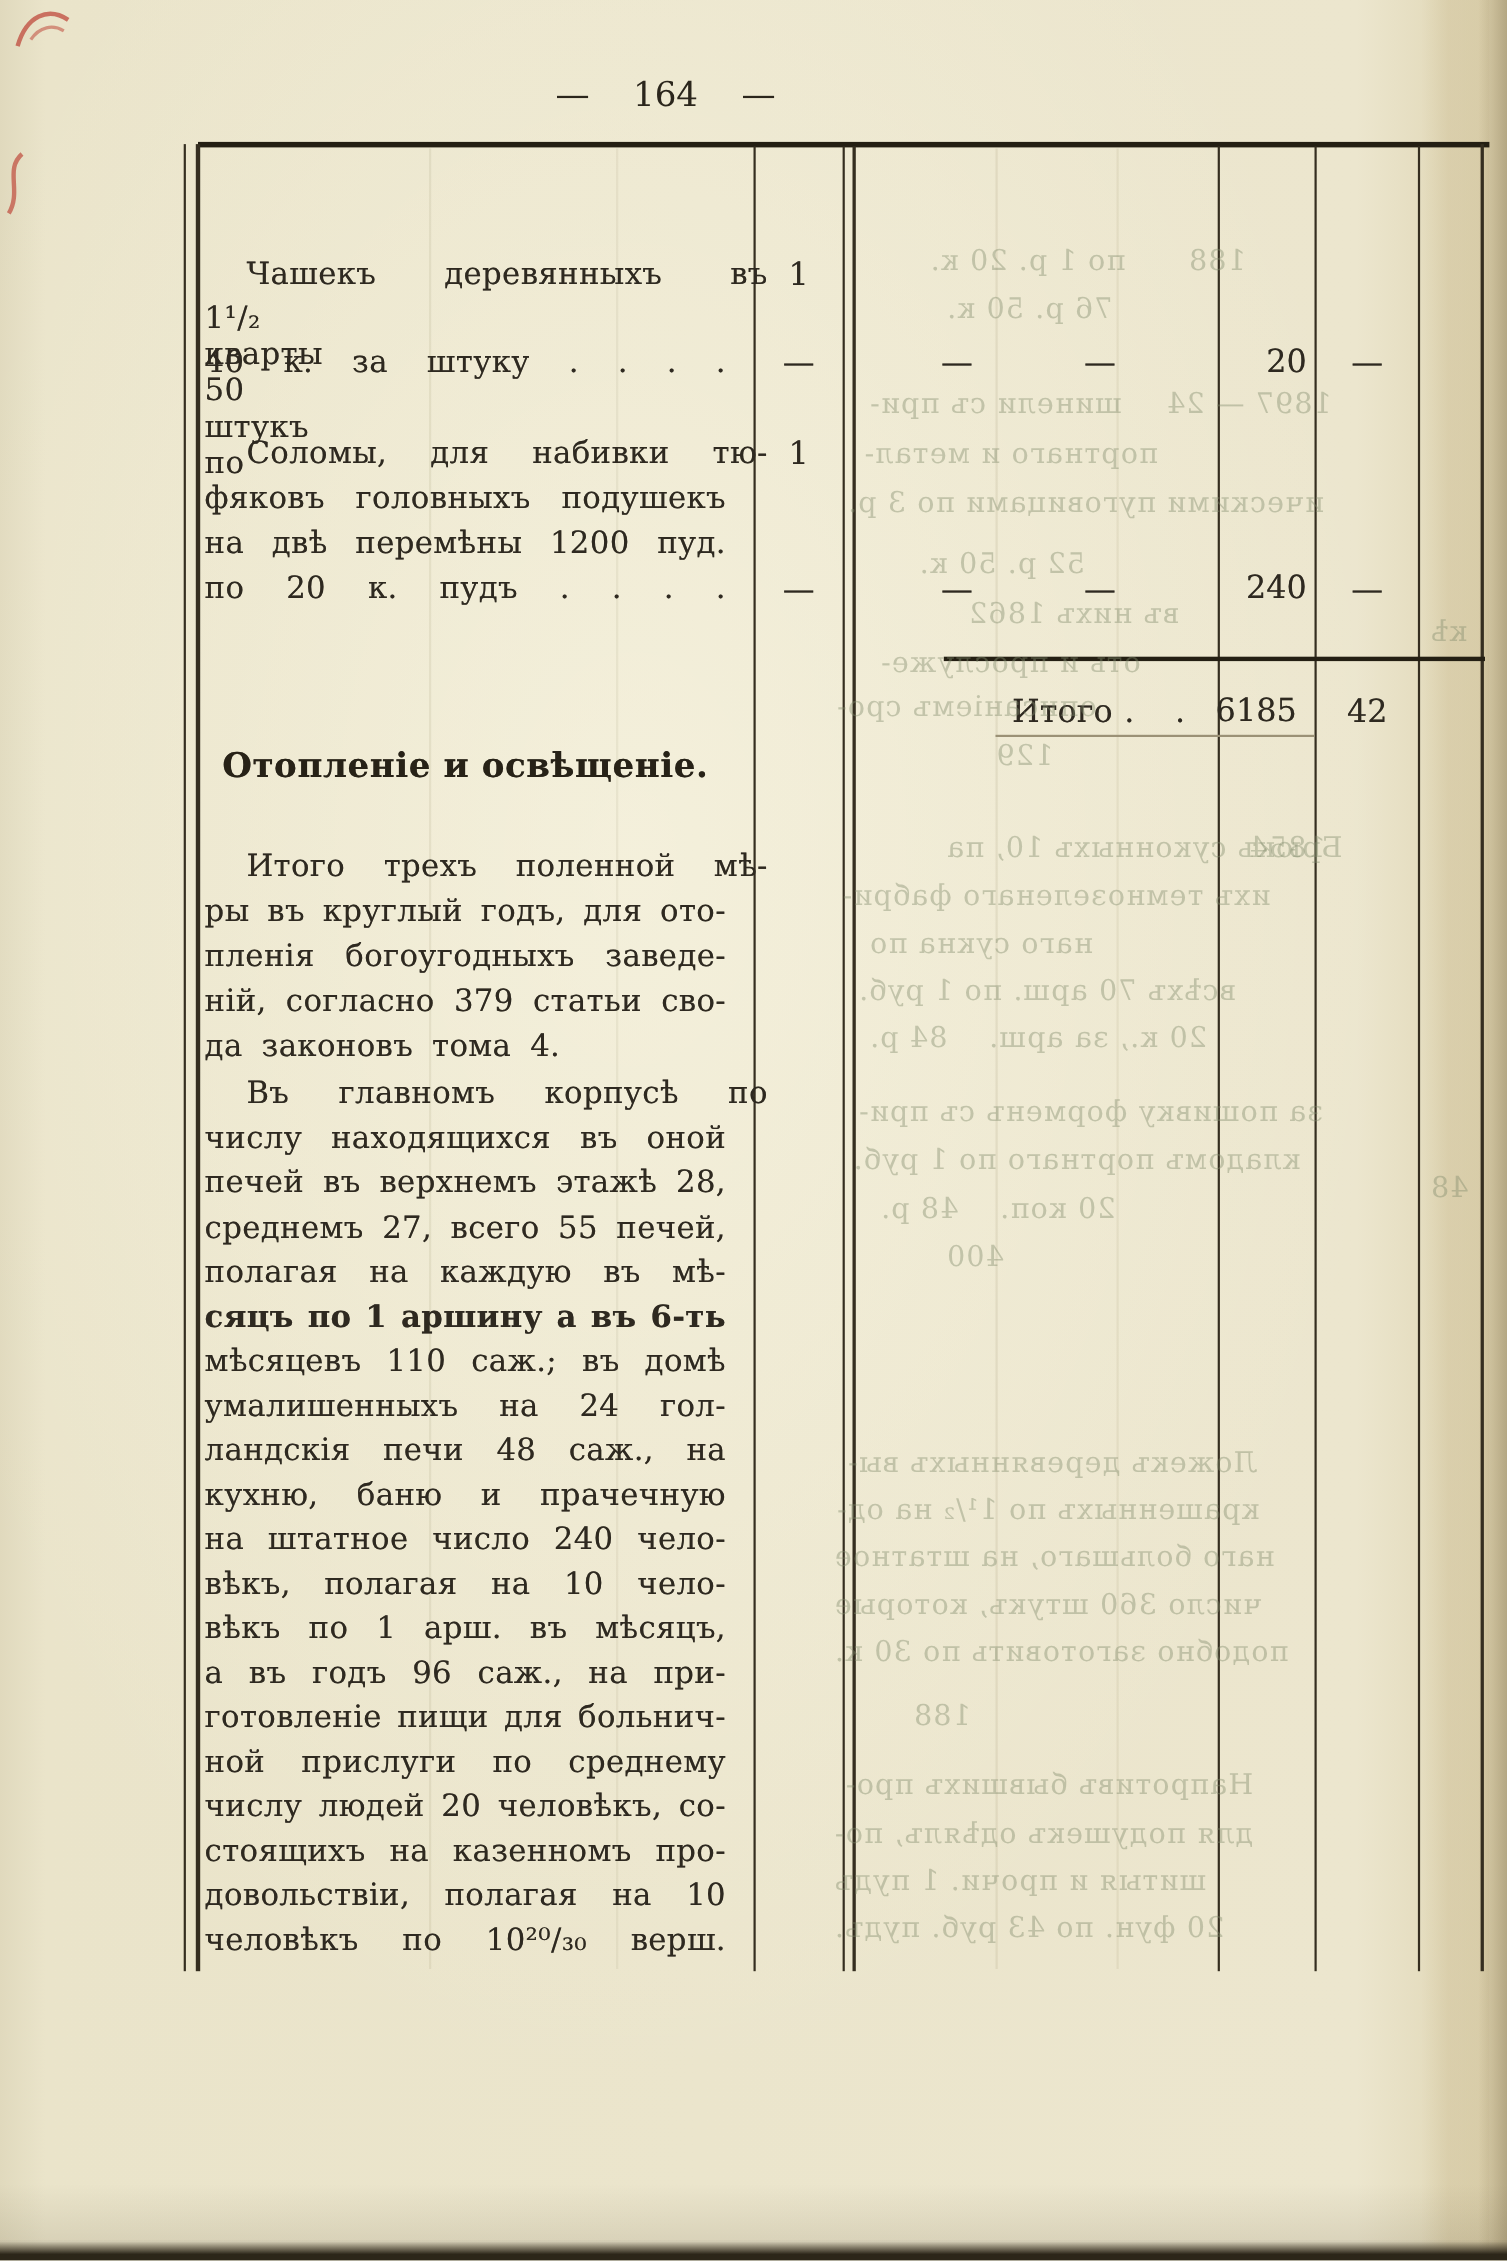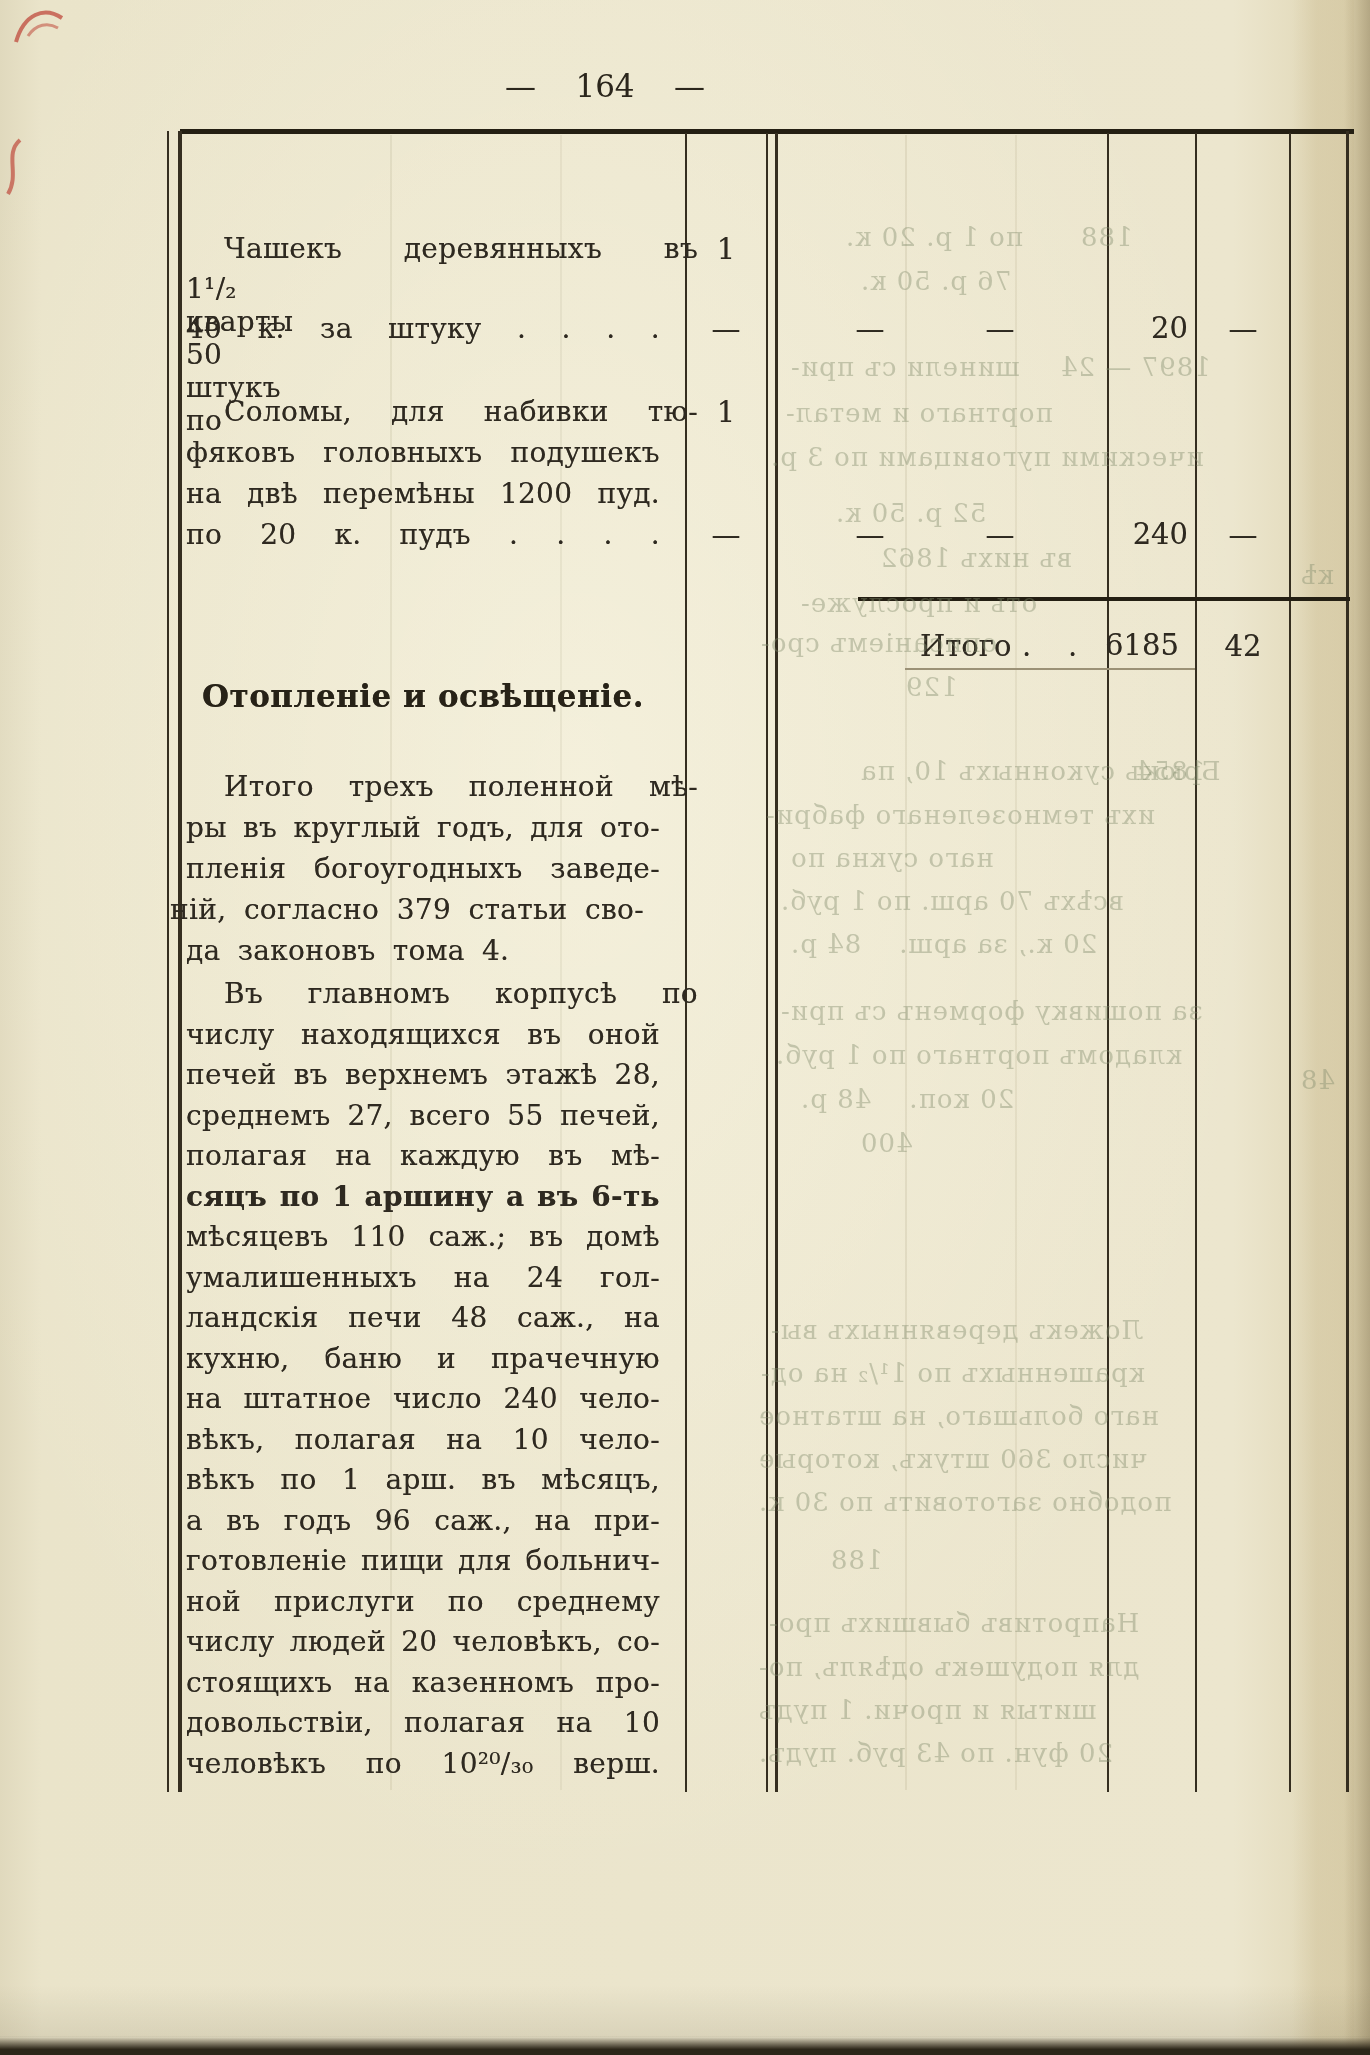--- a/index.html
+++ b/index.html
@@ -166,21 +166,21 @@
         <span>круглый</span>
         <span>годъ,</span>
         <span>для</span>
         <span>ото-</span>
       </div>
       <div class="bline just" style="left: 186px; top: 852px; width: 474px;">
         <span>пленія</span>
         <span>богоугодныхъ</span>
         <span>заведе-</span>
       </div>
-      <div class="bline just" style="left: 170px; top: 893px; width: 474px;">
+      <div class="bline just" style="left: 186px; top: 893px; width: 474px;">
         <span>ній,</span>
         <span>согласно</span>
         <span>379</span>
         <span>статьи</span>
         <span>сво-</span>
       </div>
       <div class="bline plain" style="left: 186px; top: 934px; width: 474px;">да законовъ тома 4.</div>
       <div class="bline just ind" style="left: 186px; top: 977px; width: 474px;">
         <span>Въ</span>
         <span>главномъ</span>

